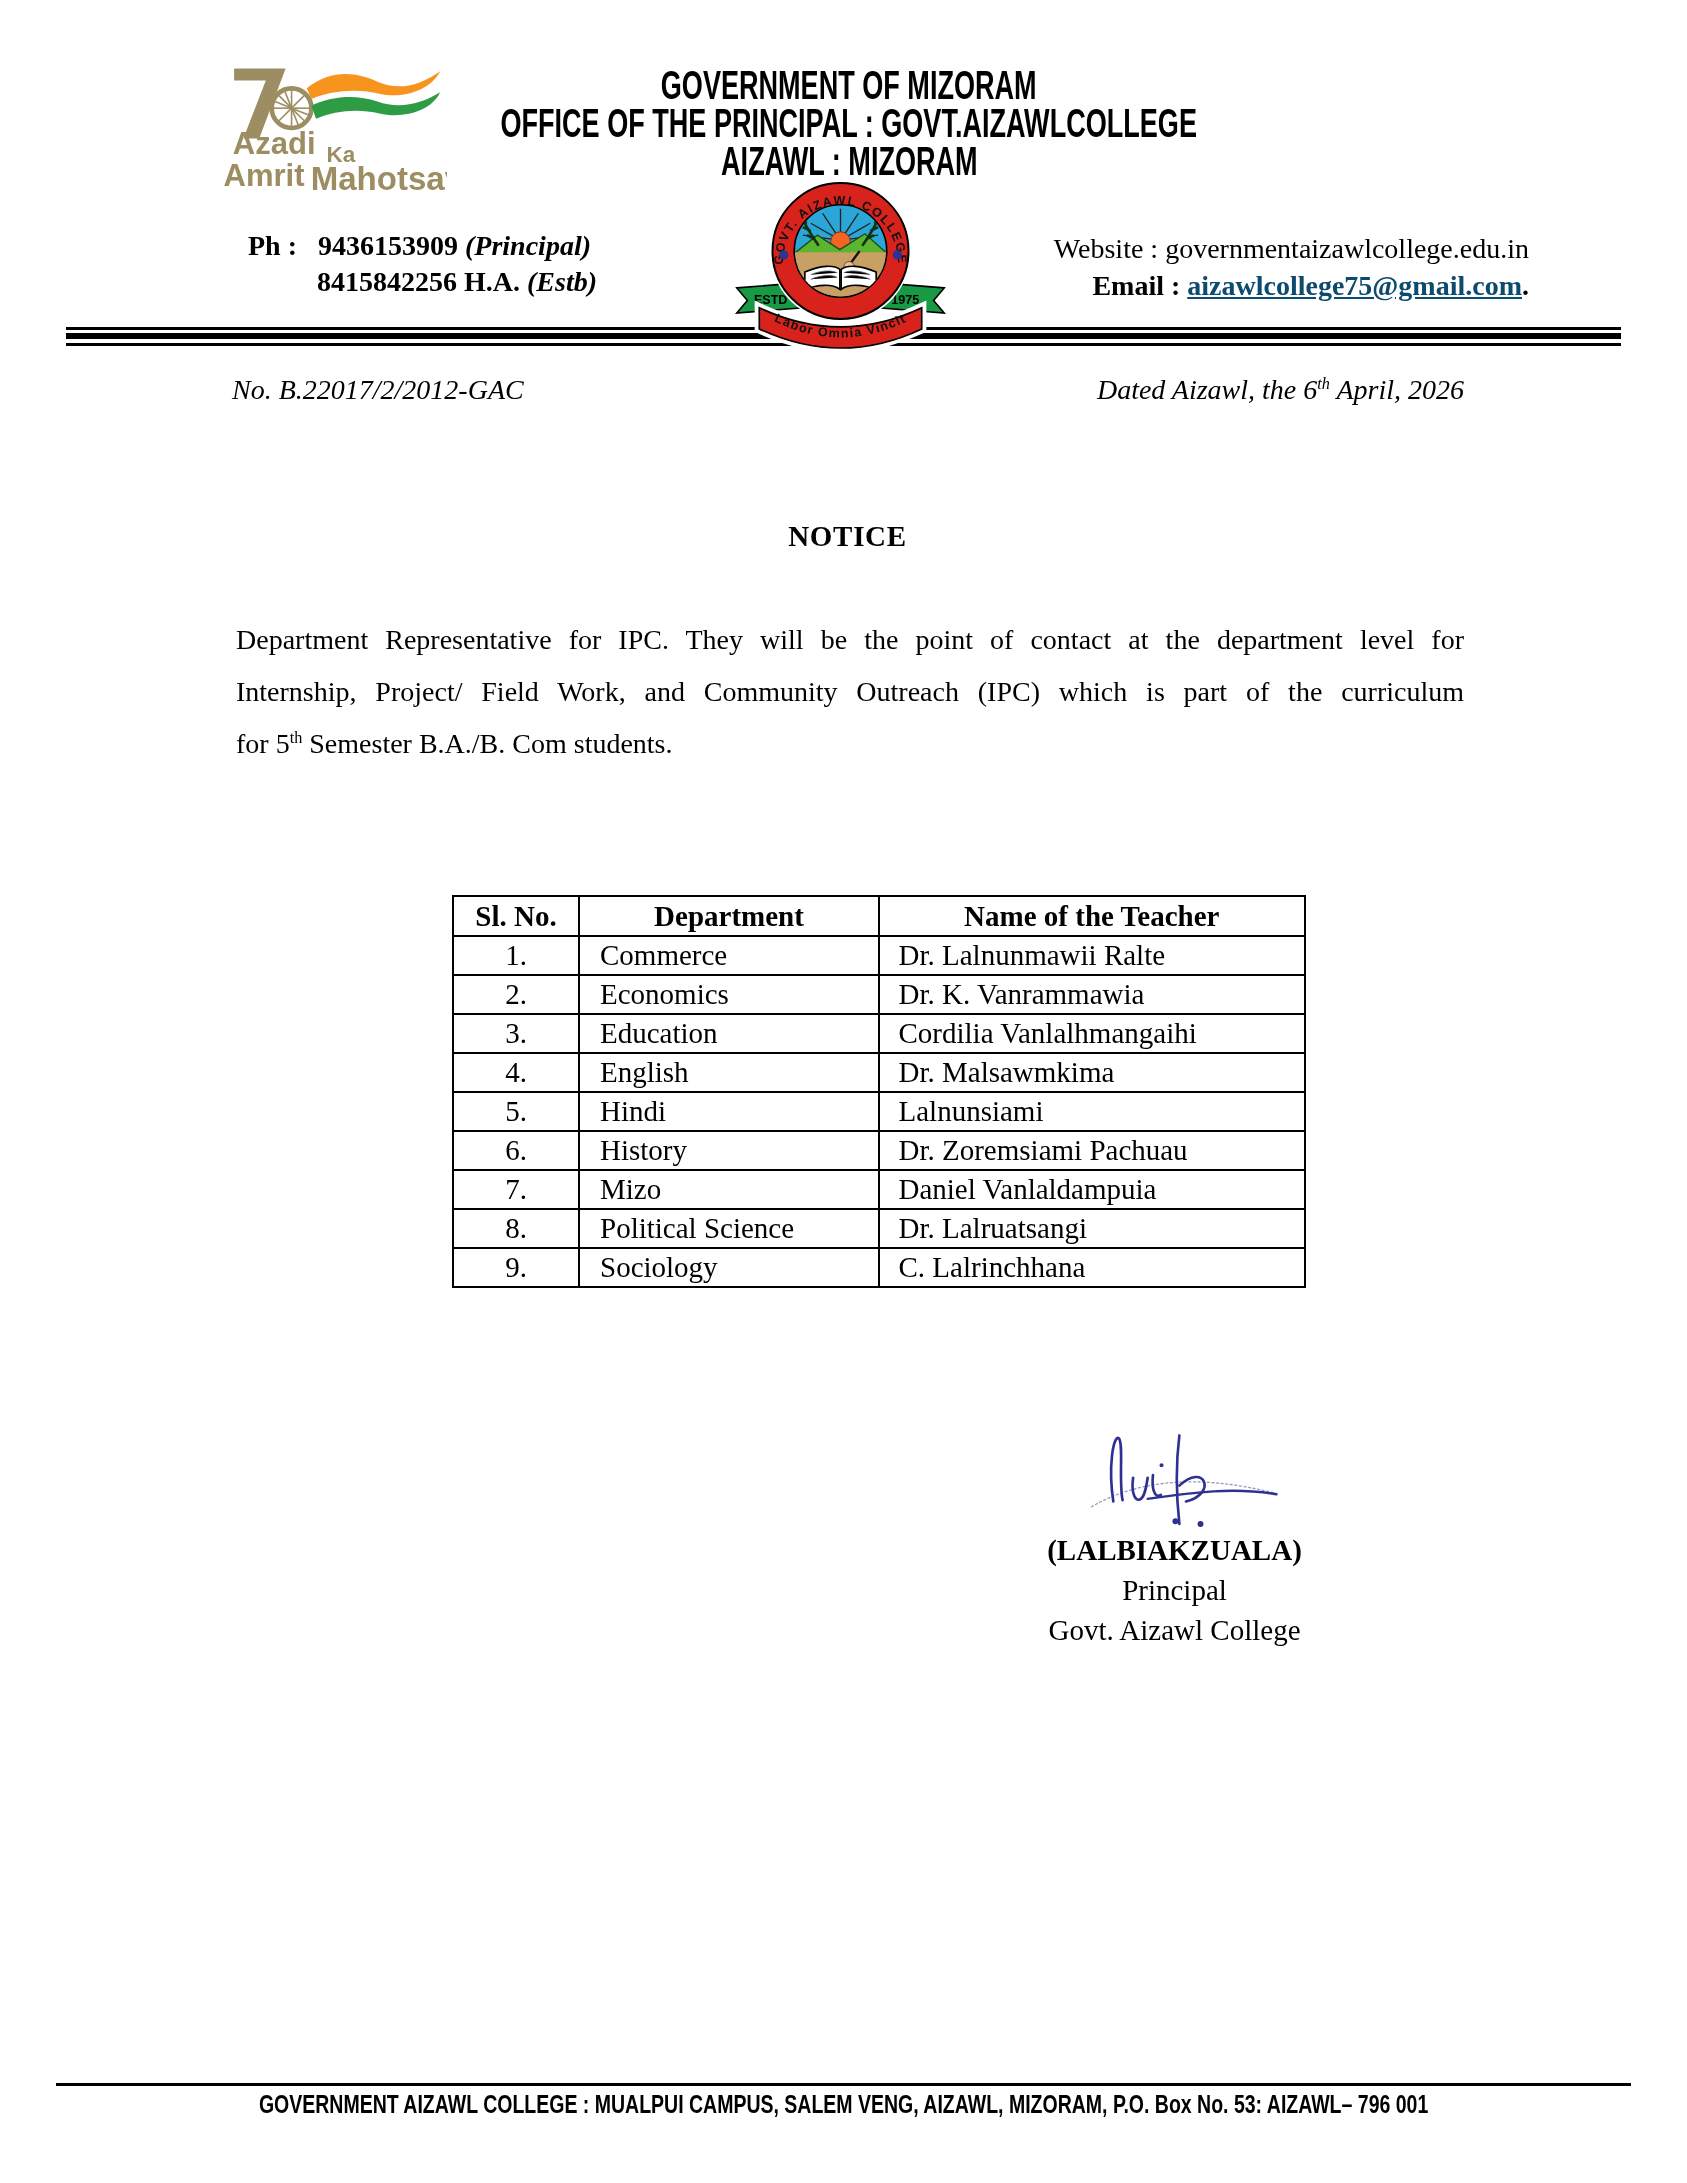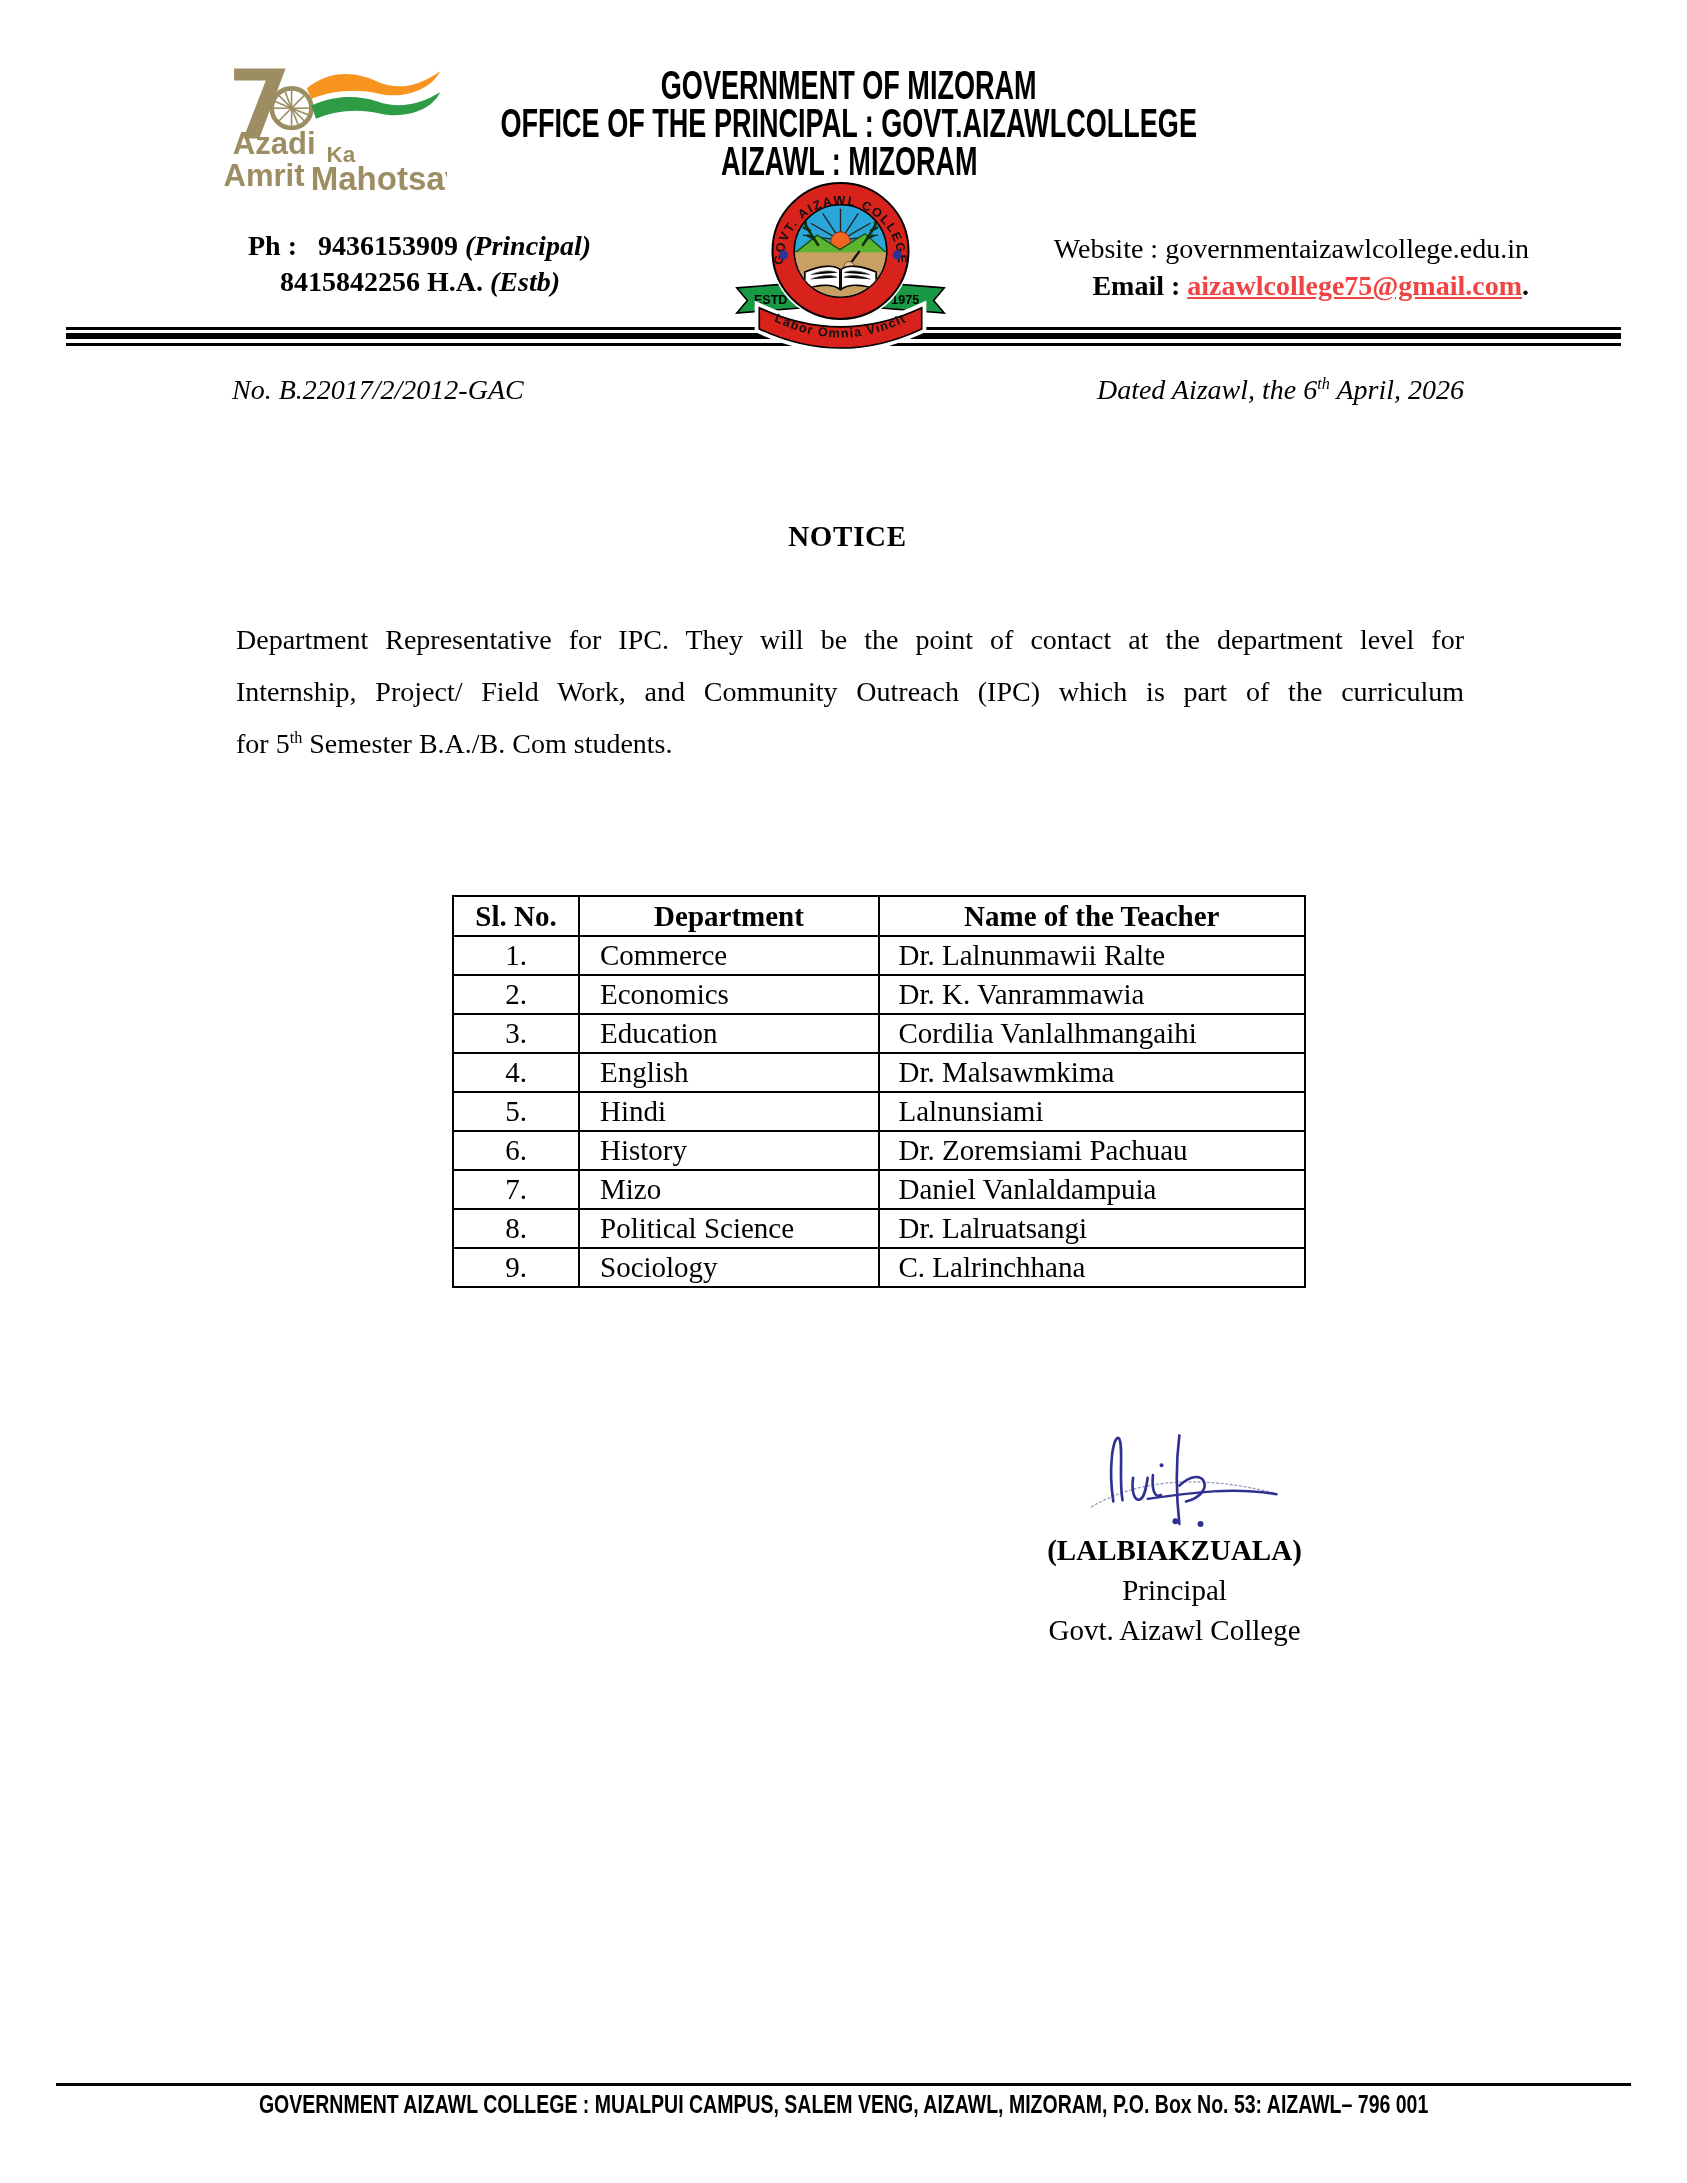--- a/index.html
+++ b/index.html
@@ -8,25 +8,25 @@
   .abs{position:absolute;}
 
   
   .hdr-wrap{left:0;top:66px;width:1698px;text-align:center;}
   .hdr-line{display:block;height:38px;line-height:38px;}
   .hdr-line span{display:inline-block;transform:scaleX(0.66);transform-origin:center;
     font-family:"Liberation Sans",sans-serif;font-weight:bold;font-size:41px;letter-spacing:0px;white-space:nowrap;}
 
   
   .ph-block{left:248px;top:228px;font-size:28px;font-weight:bold;line-height:36px;white-space:nowrap;}
-  .ph-l2{margin-left:32px;}
+  .ph-l2{margin-left:69px;}
   .it{font-style:italic;}
   .web-block{left:1006px;top:230px;width:523px;font-size:28px;line-height:37px;text-align:right;white-space:nowrap;}
   .email-line{font-weight:bold;}
-  .email-link{color:#ef4444;text-decoration:underline;font-weight:bold;}
+  .email-link{color:#0c4a6e;text-decoration:underline;font-weight:bold;}
 
   
   .rule{left:66px;width:1555px;background:#000;}
   .r1{top:327px;height:2.6px;}
   .r2{top:333px;height:6px;}
   .r3{top:343px;height:2.6px;}
 
   
   .ref-line{left:232px;top:374px;width:1232px;font-size:28px;font-style:italic;}
   .ref-no{float:left;text-align:center;}

